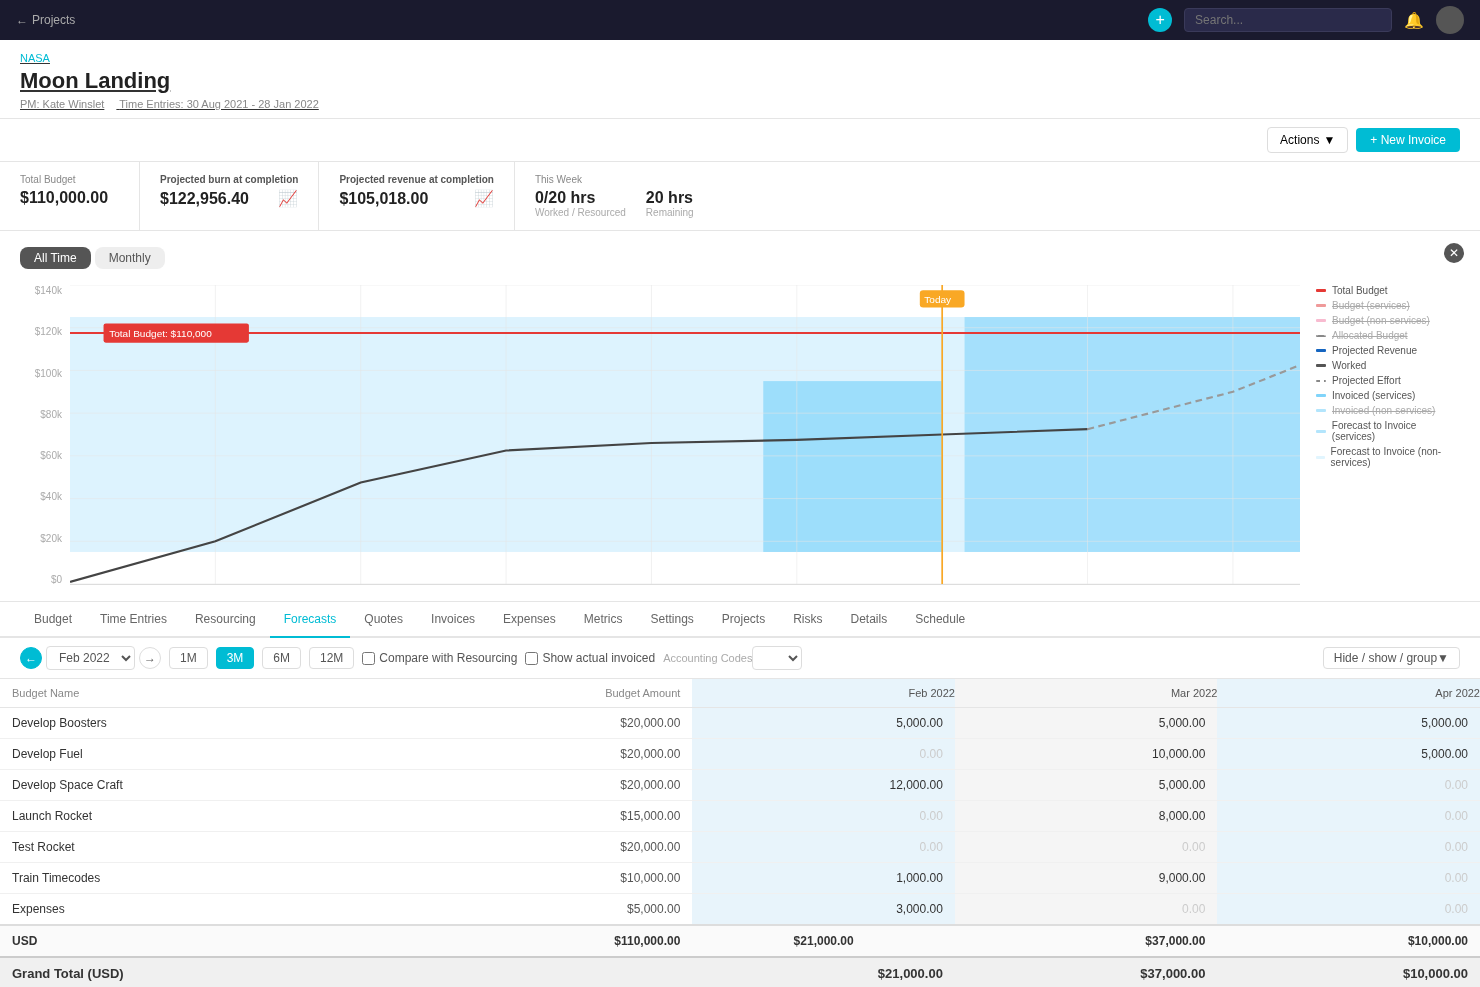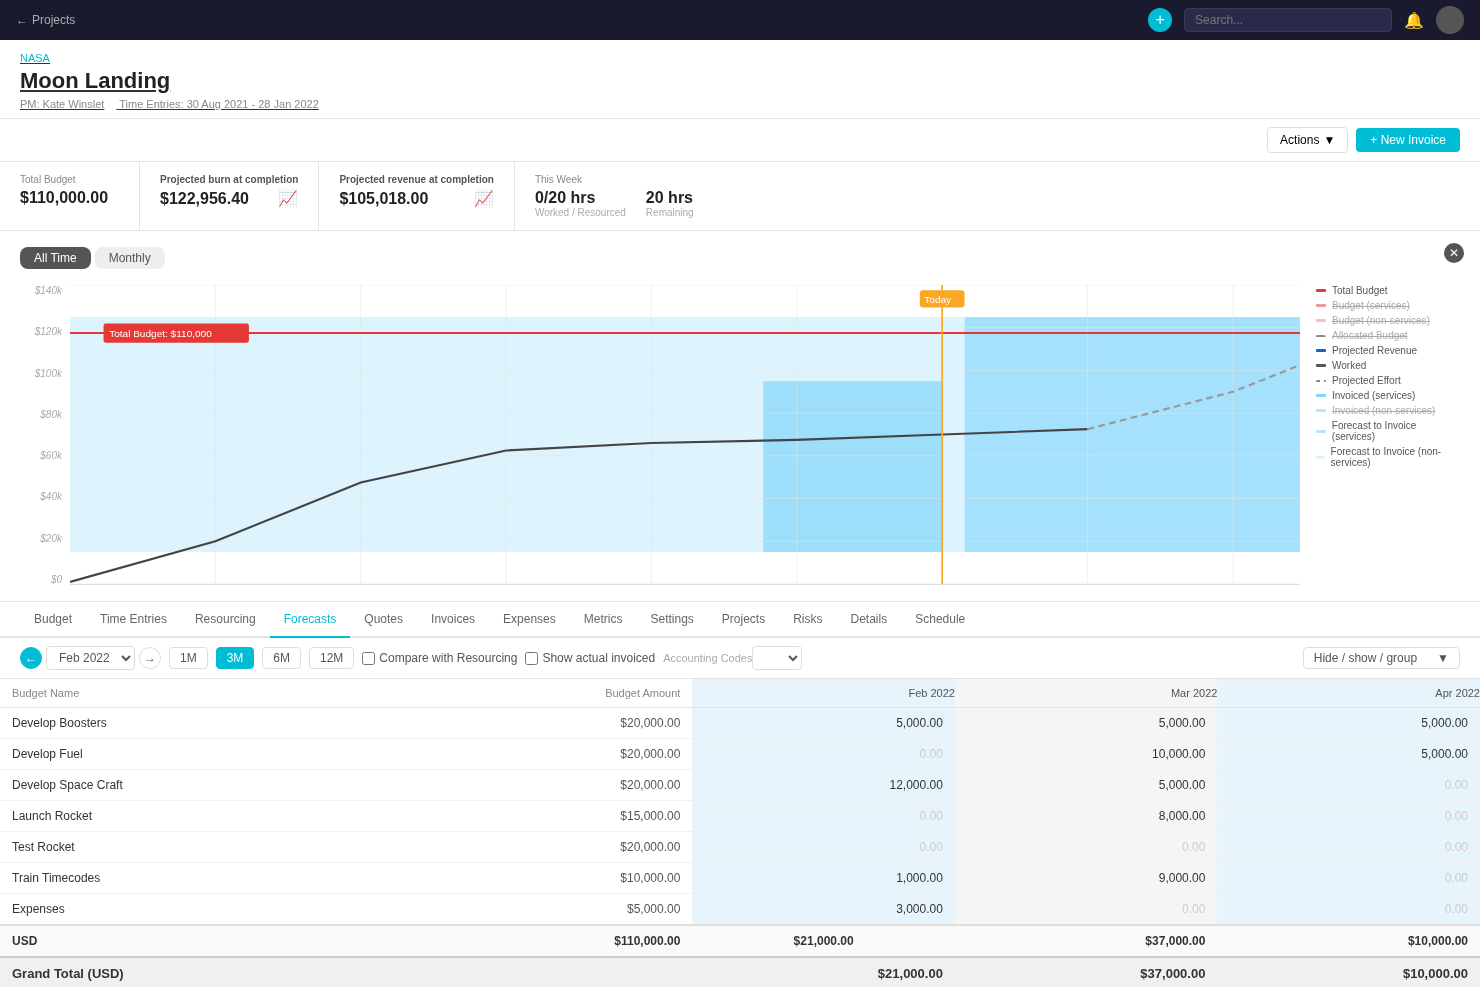--- a/index.html
+++ b/index.html
@@ -40,21 +40,21 @@
     
     .chart-section { background: white; margin: 0; padding: 16px 20px; border-bottom: 1px solid #e5e5e5; position: relative; }
     .chart-tabs { display: flex; gap: 0; margin-bottom: 16px; }
     .chart-tab { padding: 4px 14px; border-radius: 8px; font-size: 12px; cursor: pointer; background: #eee; color: #555; margin-right: 4px; }
     .chart-tab.active { background: #555; color: white; }
     .close-chart-btn { position: absolute; top: 12px; right: 16px; background: #555; color: white; border: none; border-radius: 50%; width: 20px; height: 20px; font-size: 12px; cursor: pointer; display: flex; align-items: center; justify-content: center; }
 
     
     .chart-container { position: relative; height: 300px; }
     .chart-inner { display: flex; height: 100%; }
-    .chart-y-axis { width: 50px; display: flex; flex-direction: column; justify-content: space-between; align-items: flex-end; padding-right: 8px; font-size: 10px; color: #aaa; font-style: italic; }
+    .chart-y-axis { width: 50px; display: flex; flex-direction: column; justify-content: space-between; align-items: flex-end; padding-right: 8px; font-size: 10px; color: #aaa; }
     .chart-plot { flex: 1; position: relative; border-bottom: 1px solid #ddd; }
     .chart-legend { width: 160px; padding-left: 16px; font-size: 10px; color: #555; display: flex; flex-direction: column; gap: 4px; }
     .legend-item { display: flex; align-items: center; gap: 6px; }
     .legend-dot { width: 10px; height: 3px; border-radius: 1px; }
 
     
     .page-tabs { background: white; border-bottom: 2px solid #e5e5e5; display: flex; padding: 0 20px; }
     .page-tab { padding: 10px 14px; font-size: 12px; color: #666; cursor: pointer; border-bottom: 2px solid transparent; margin-bottom: -2px; }
     .page-tab.active { color: #00bcd4; border-bottom: 2px solid #00bcd4; font-weight: 500; }
 
@@ -62,21 +62,21 @@
     .controls-row { background: white; padding: 8px 20px; display: flex; align-items: center; gap: 8px; border-bottom: 1px solid #e5e5e5; }
     .date-nav { display: flex; align-items: center; gap: 4px; }
     .nav-arrow { background: white; border: 1px solid #ddd; border-radius: 50%; width: 22px; height: 22px; cursor: pointer; display: flex; align-items: center; justify-content: center; font-size: 12px; color: #555; }
     .nav-arrow.active { background: #00bcd4; color: white; border-color: #00bcd4; }
     .date-select { border: 1px solid #ddd; border-radius: 4px; padding: 3px 8px; font-size: 12px; color: #555; background: white; cursor: pointer; }
     .period-btn { padding: 3px 10px; border: 1px solid #ddd; border-radius: 4px; font-size: 12px; cursor: pointer; background: white; color: #555; }
     .period-btn.active { background: #00bcd4; color: white; border-color: #00bcd4; }
     .checkbox-label { display: flex; align-items: center; gap: 4px; font-size: 12px; color: #555; cursor: pointer; }
     .accounting-codes { display: flex; align-items: center; gap: 0; font-size: 11px; color: #aaa; }
     .accounting-select { border: 1px solid #ddd; border-radius: 4px; padding: 3px 20px 3px 8px; font-size: 12px; color: #555; background: white; }
-    .hide-show-btn { margin-left: auto; border: 1px solid #ddd; border-radius: 4px; padding: 3px 10px; font-size: 12px; cursor: pointer; background: white; color: #555; display: flex; align-items: center; gap: 20px; justify-content: flex-end; }
+    .hide-show-btn { margin-left: auto; border: 1px solid #ddd; border-radius: 4px; padding: 3px 10px; font-size: 12px; cursor: pointer; background: white; color: #555; display: flex; align-items: center; gap: 0; justify-content: flex-end; }
 
     
     .table-section { background: white; overflow-x: auto; }
     .forecast-table { width: 100%; border-collapse: collapse; font-size: 12px; }
     .forecast-table th { padding: 8px 12px; text-align: right; font-weight: 500; color: #555; border-bottom: 1px solid #e5e5e5; font-size: 11px; }
     .forecast-table th:first-child { text-align: left; }
     .forecast-table td { padding: 8px 12px; border-bottom: 1px solid #f0f0f0; }
     .total-row td { font-weight: 600; border-top: 2px solid #ddd; background: #fafafa; text-align: right; }
     .total-row td:first-child { text-align: left; }
     .grand-total td { font-weight: 700; background: #f0f0f0; border-top: 2px solid #ccc; text-align: right; font-size: 13px; }

